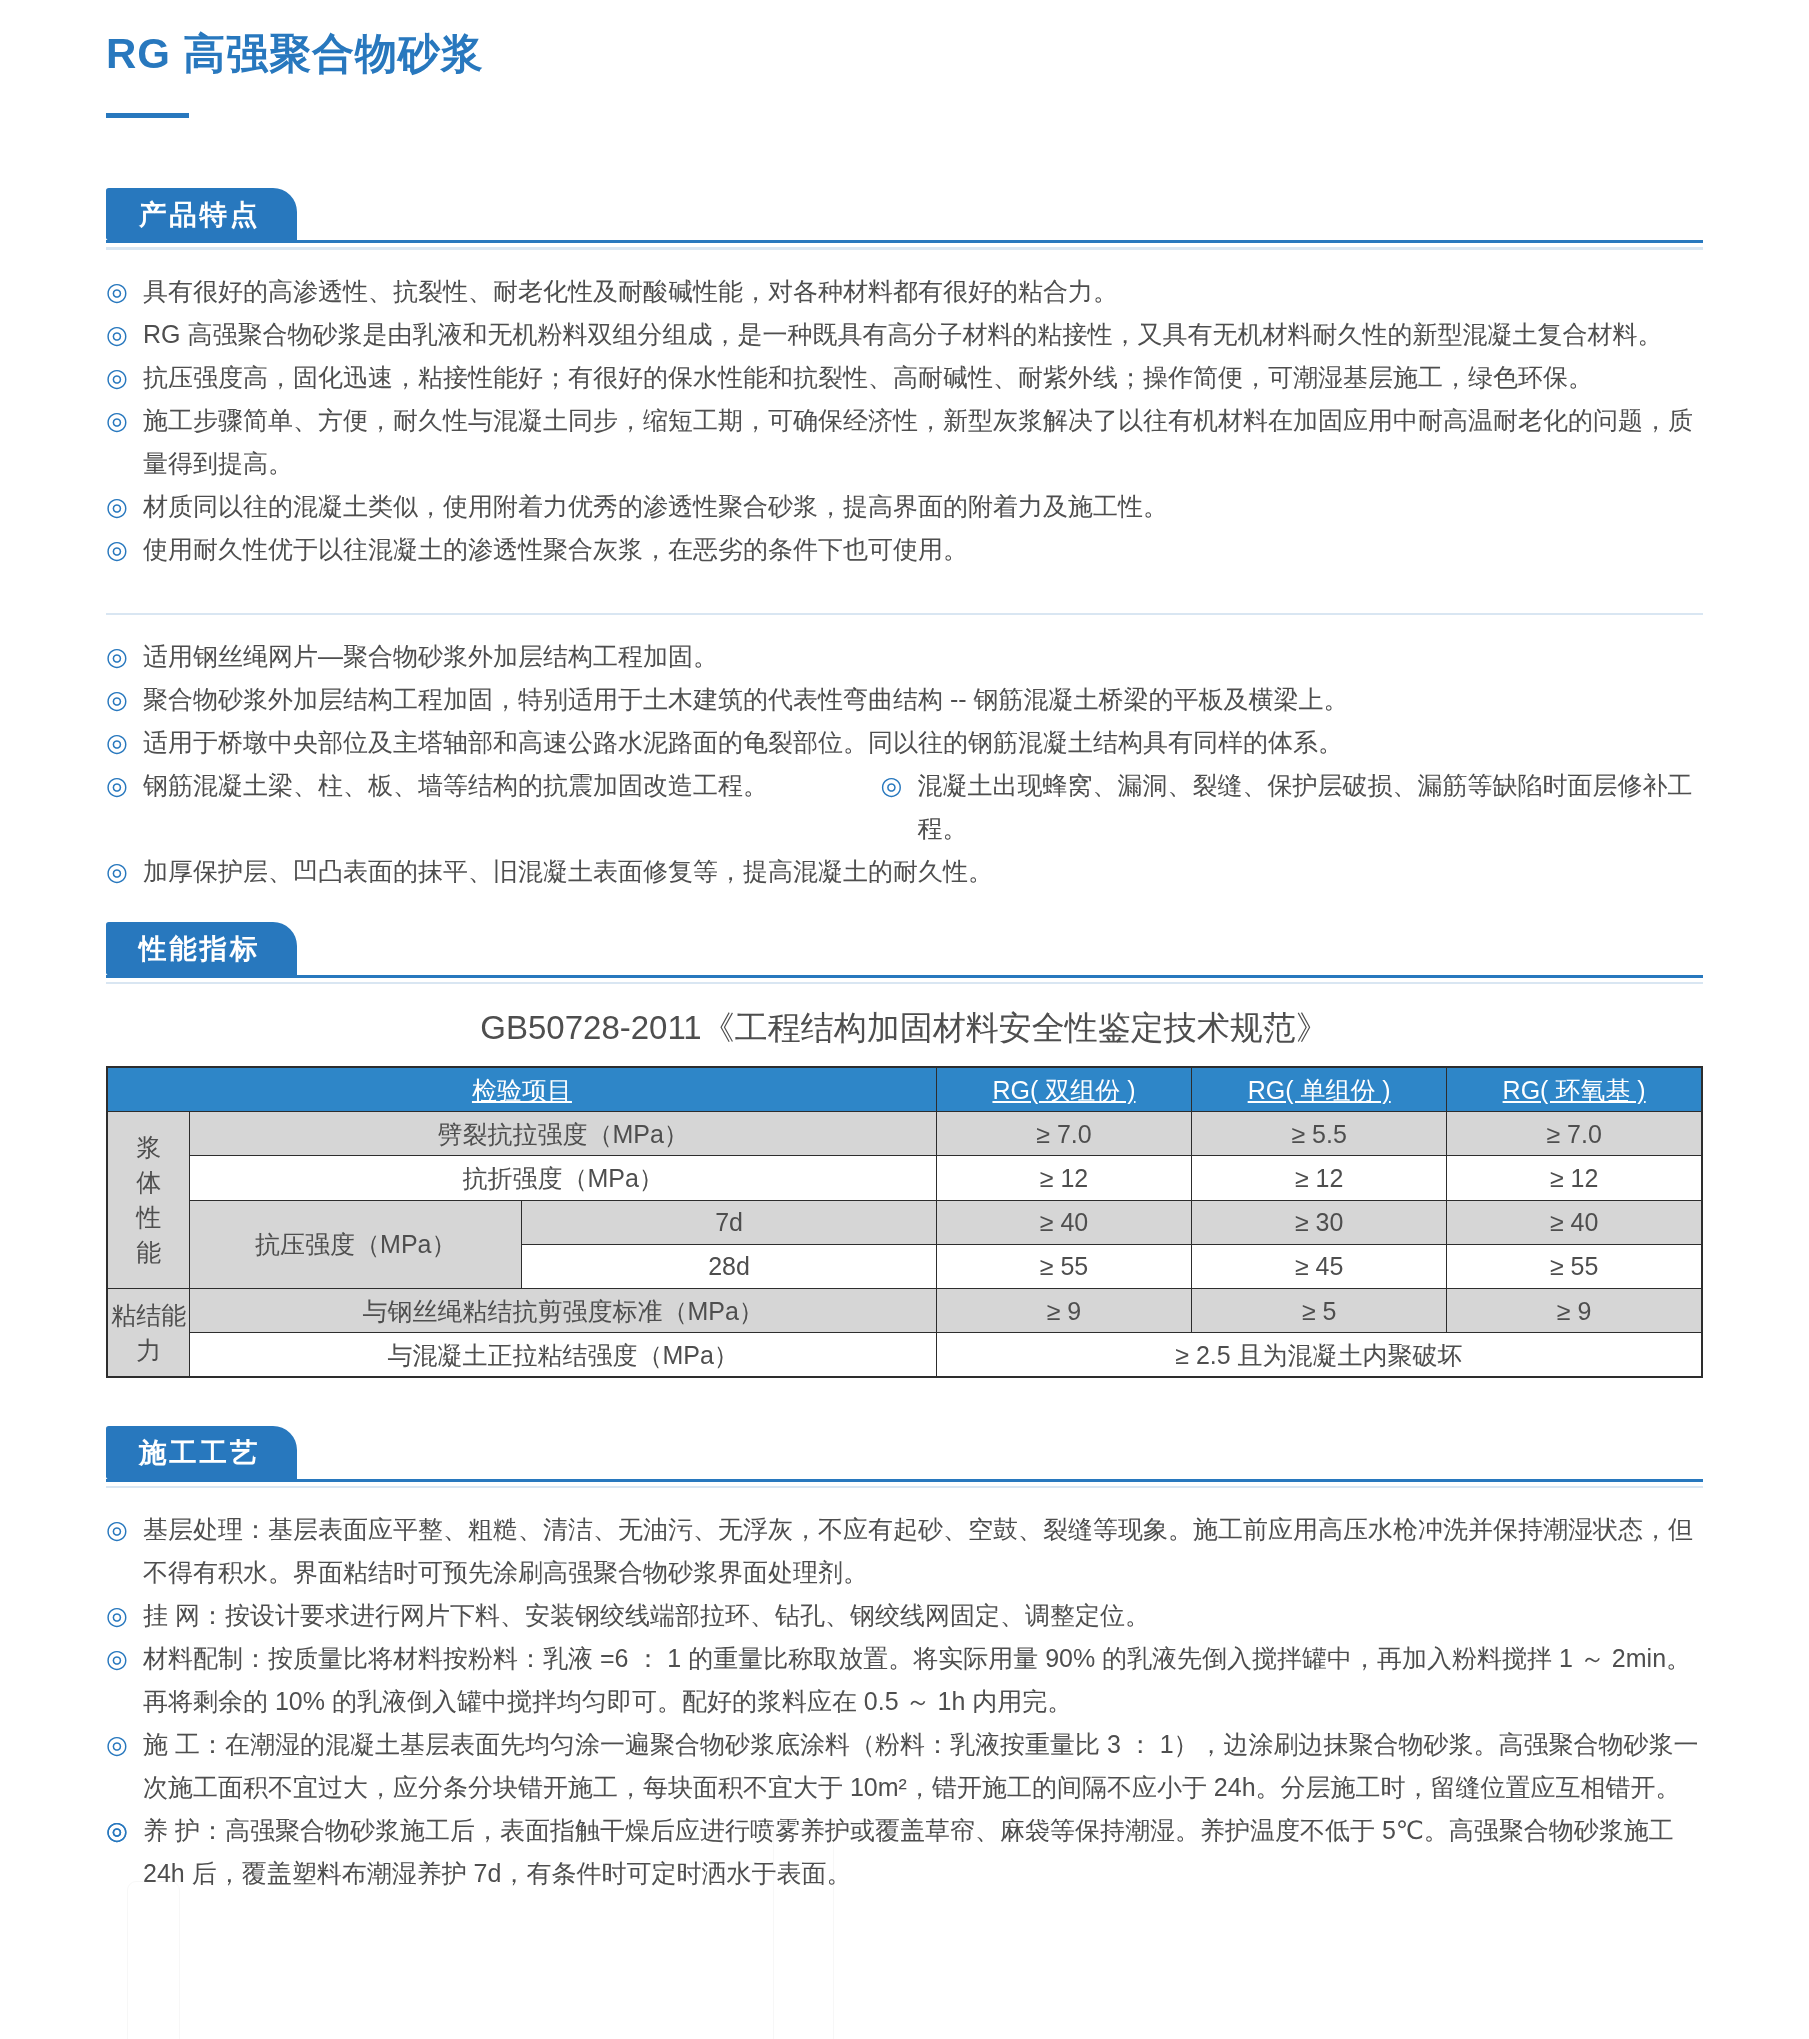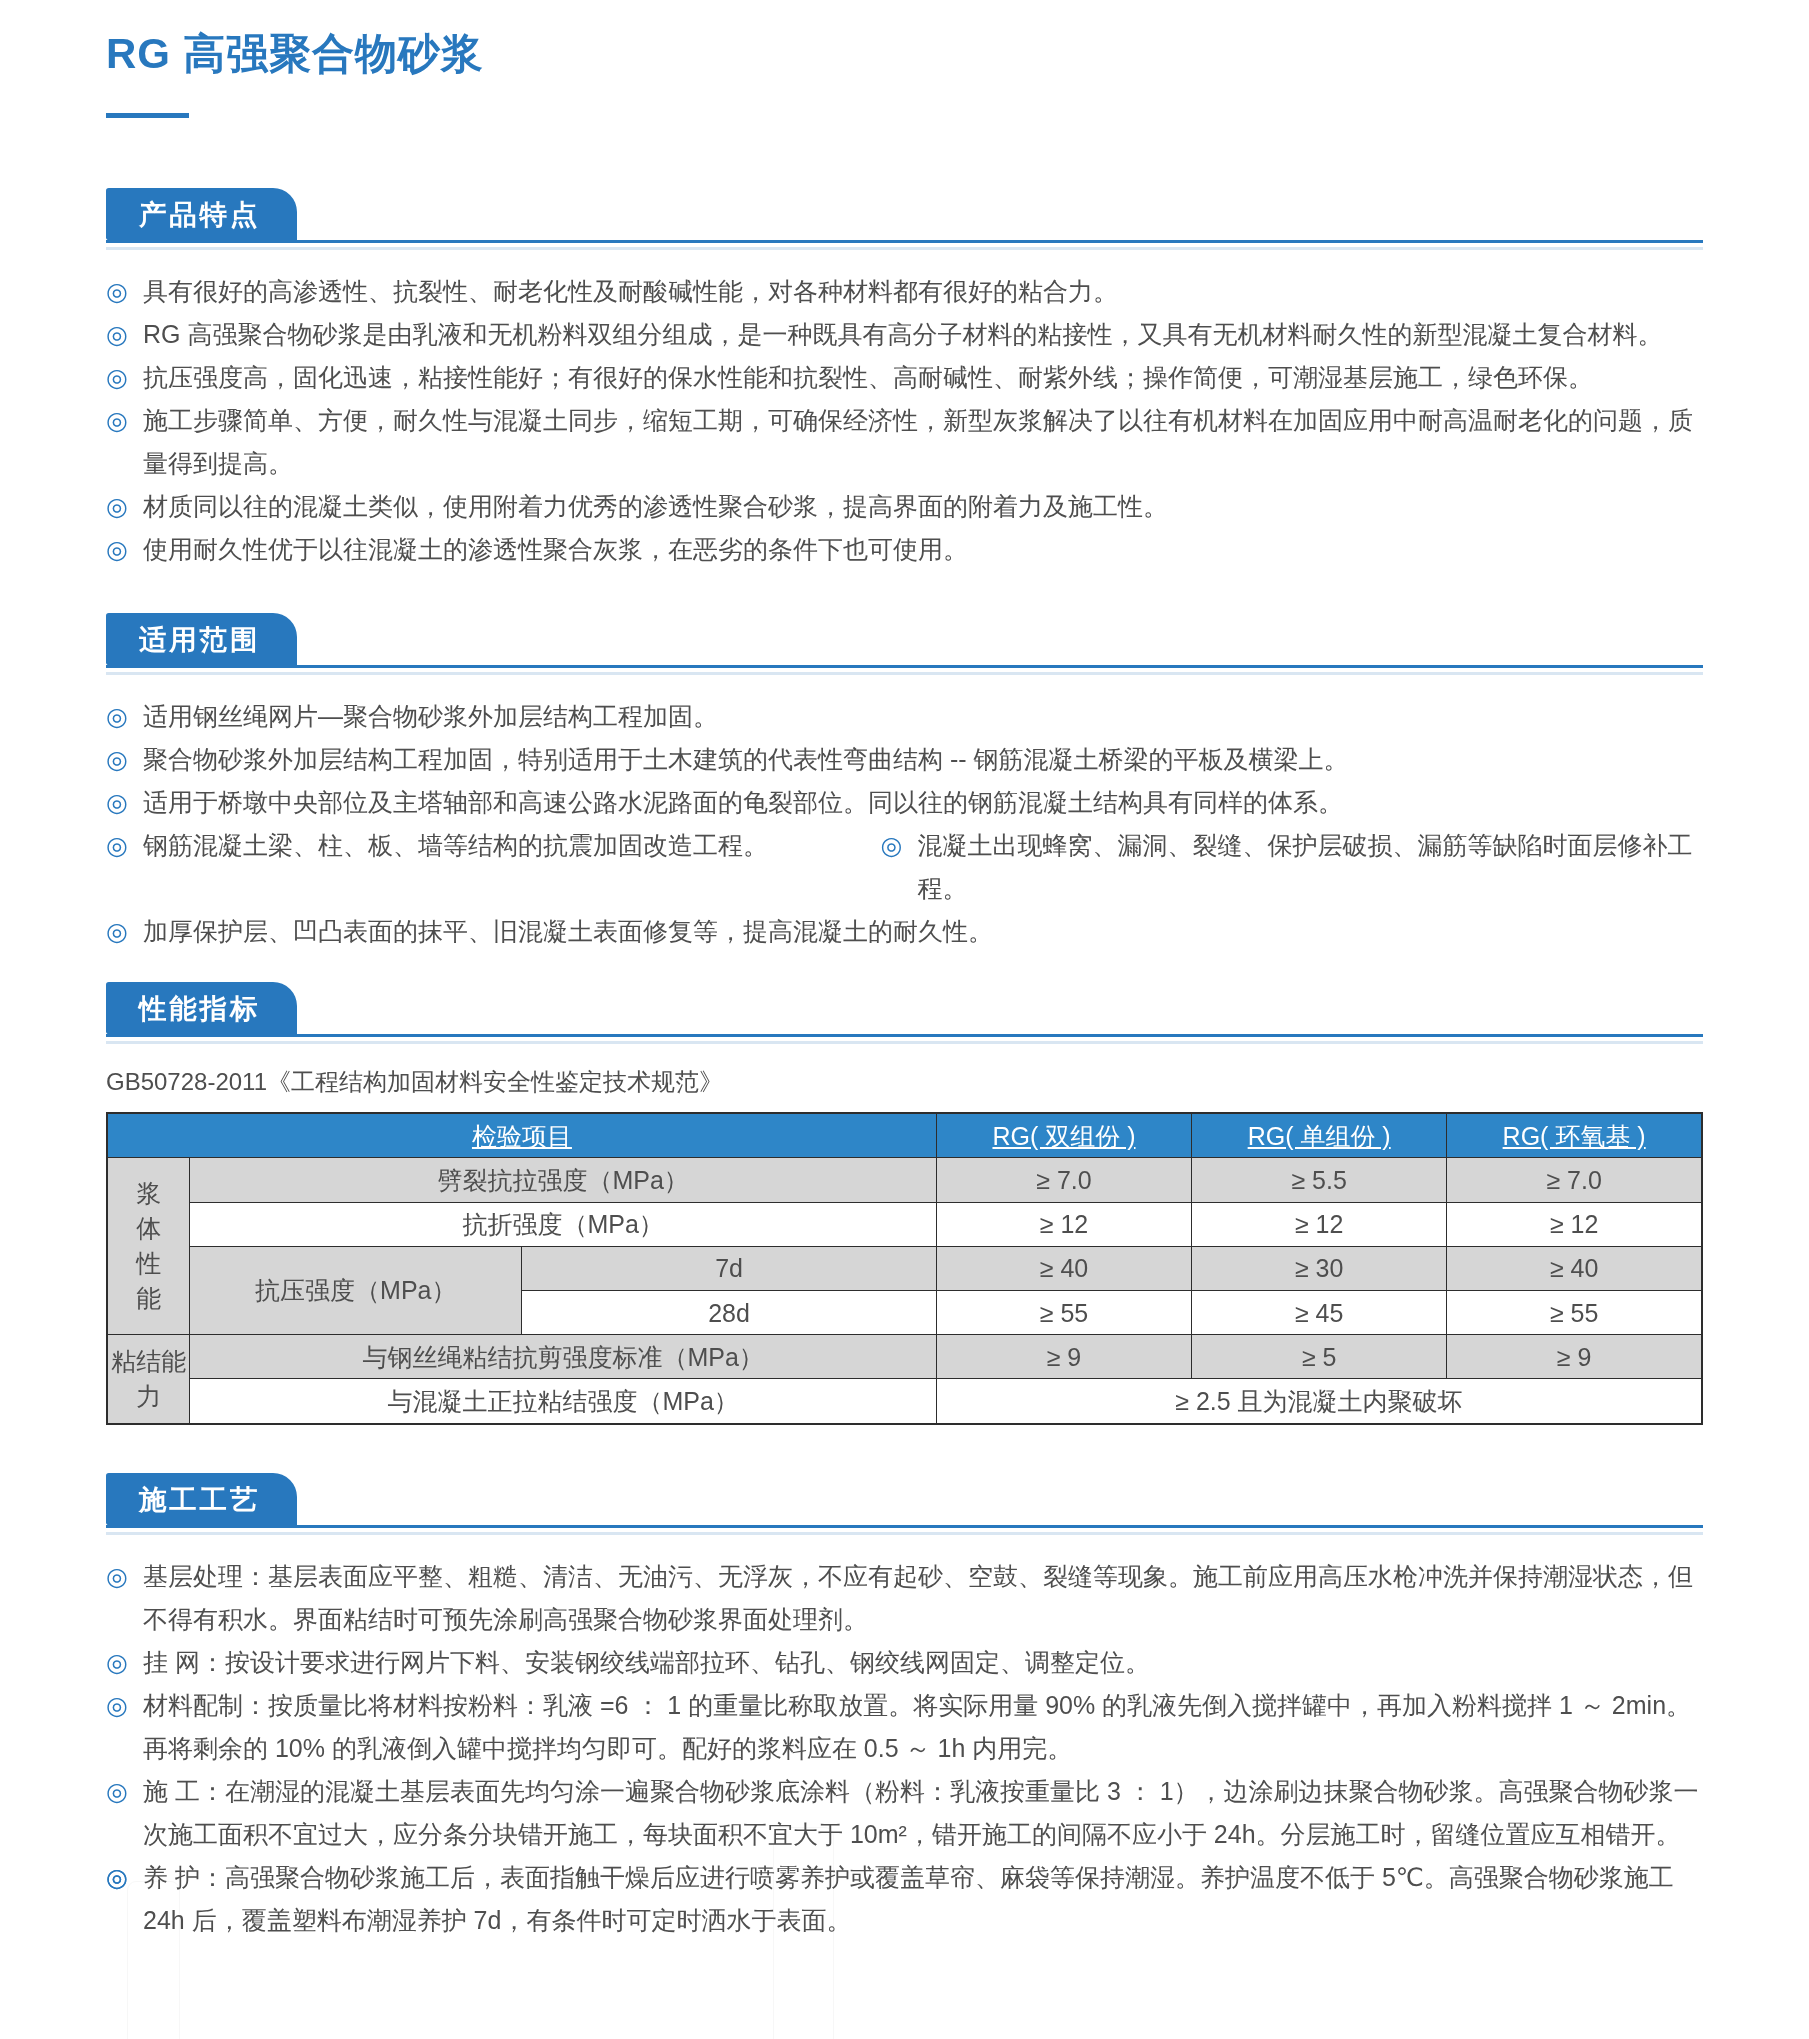--- a/index.html
+++ b/index.html
@@ -69,21 +69,22 @@
     top: 0;
     color: #2878BE;
     font-size: 25px;
   }
   .bullet-pair { display: flex; }
   .bullet-pair .bullet.left { flex: 0 0 48.5%; }
   .bullet-pair .bullet.right { flex: 1; }
 
   
   .perf-caption {
-    font-size: 24px;
+    text-align: center;
+    font-size: 33px;
     color: #4e4e4e;
     margin: 22px 0 14.7px;
   }
   table.perf {
     width: 100%;
     border-collapse: collapse;
     table-layout: fixed;
     border: 2.8px solid #2d2d2d;
   }
   table.perf th, table.perf td {
@@ -136,23 +137,20 @@
       <div class="bullet"><span class="mark">◎</span><span>具有很好的高渗透性、抗裂性、耐老化性及耐酸碱性能，对各种材料都有很好的粘合力。</span></div>
       <div class="bullet"><span class="mark">◎</span><span>RG 高强聚合物砂浆是由乳液和无机粉料双组分组成，是一种既具有高分子材料的粘接性，又具有无机材料耐久性的新型混凝土复合材料。</span></div>
       <div class="bullet"><span class="mark">◎</span><span>抗压强度高，固化迅速，粘接性能好；有很好的保水性能和抗裂性、高耐碱性、耐紫外线；操作简便，可潮湿基层施工，绿色环保。</span></div>
       <div class="bullet"><span class="mark">◎</span><span>施工步骤简单、方便，耐久性与混凝土同步，缩短工期，可确保经济性，新型灰浆解决了以往有机材料在加固应用中耐高温耐老化的问题，质量得到提高。</span></div>
       <div class="bullet"><span class="mark">◎</span><span>材质同以往的混凝土类似，使用附着力优秀的渗透性聚合砂浆，提高界面的附着力及施工性。</span></div>
       <div class="bullet"><span class="mark">◎</span><span>使用耐久性优于以往混凝土的渗透性聚合灰浆，在恶劣的条件下也可使用。</span></div>
     </div>
   </div>
 
   <div class="section">
-    <div class="sec-head">
-      <span class="sec-badge">适用范围</span>
-    </div>
     <div class="sec-head-shadow"></div>
     <div class="section-body">
       <div class="bullet"><span class="mark">◎</span><span>适用钢丝绳网片—聚合物砂浆外加层结构工程加固。</span></div>
       <div class="bullet"><span class="mark">◎</span><span>聚合物砂浆外加层结构工程加固，特别适用于土木建筑的代表性弯曲结构 -- 钢筋混凝土桥梁的平板及横梁上。</span></div>
       <div class="bullet"><span class="mark">◎</span><span>适用于桥墩中央部位及主塔轴部和高速公路水泥路面的龟裂部位。同以往的钢筋混凝土结构具有同样的体系。</span></div>
       <div class="bullet-pair">
         <div class="bullet left"><span class="mark">◎</span><span>钢筋混凝土梁、柱、板、墙等结构的抗震加固改造工程。</span></div>
         <div class="bullet right"><span class="mark">◎</span><span>混凝土出现蜂窝、漏洞、裂缝、保护层破损、漏筋等缺陷时面层修补工程。</span></div>
       </div>
       <div class="bullet"><span class="mark">◎</span><span>加厚保护层、凹凸表面的抹平、旧混凝土表面修复等，提高混凝土的耐久性。</span></div>

